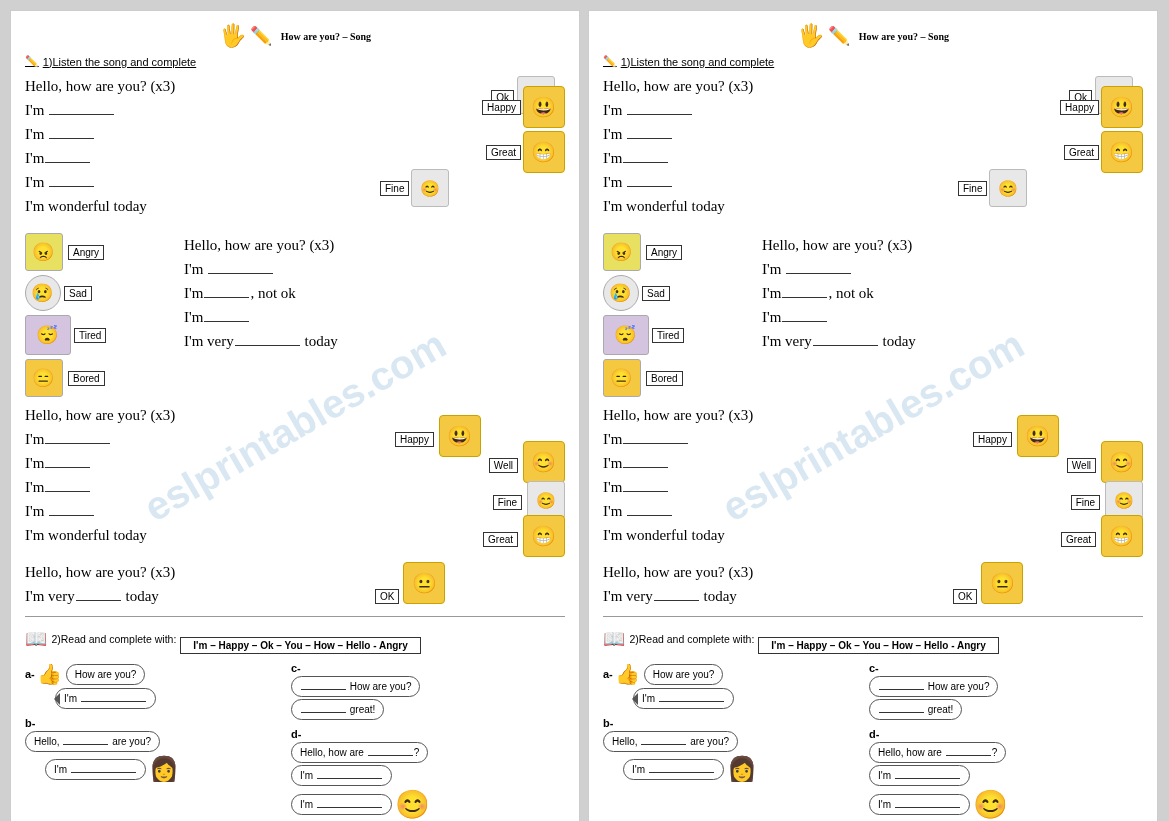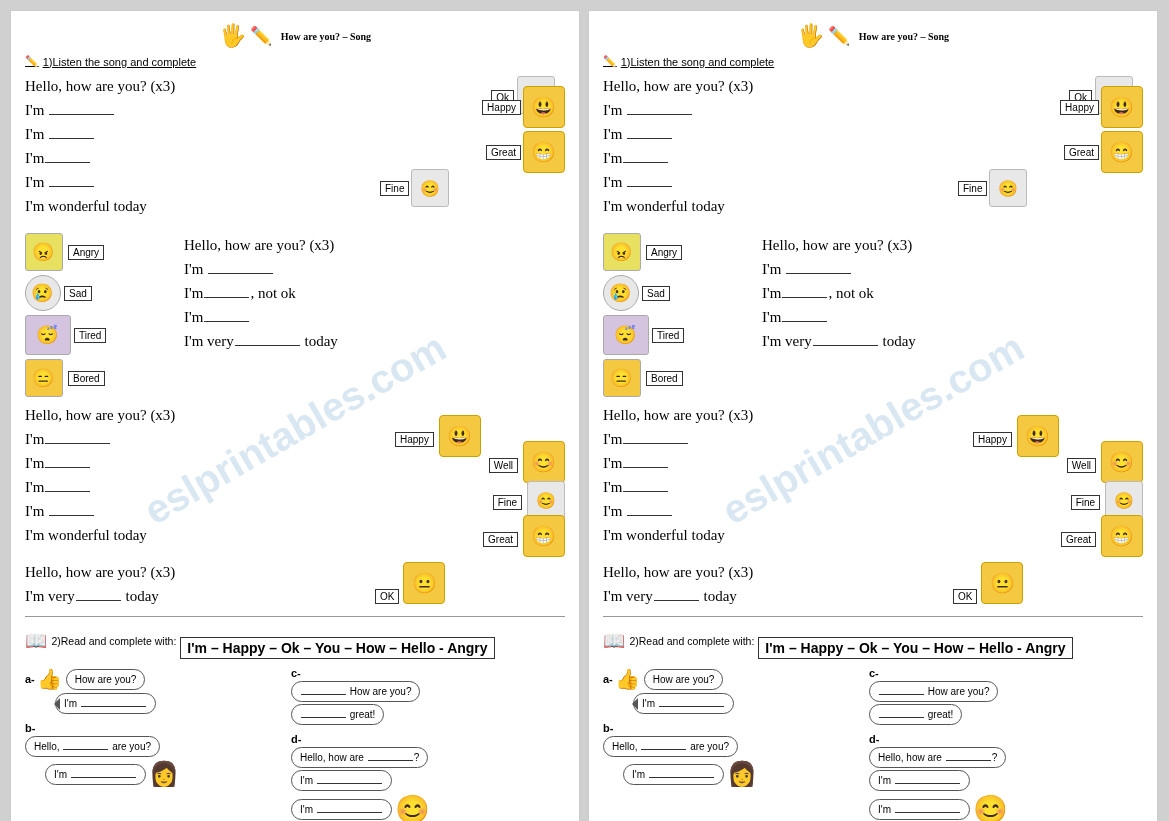--- a/index.html
+++ b/index.html
@@ -115,22 +115,22 @@
     }
     .section2-title {
       display: flex;
       align-items: center;
       gap: 4px;
       margin-bottom: 6px;
     }
     .words-box {
       display: inline-block;
       border: 1.5px solid #333;
-      padding: 2px 6px;
-      font-size: 14px;
+      padding: 2px 12px;
+      font-size: 10px;
       font-weight: bold;
       margin-top: 14px;
     }
     .speech-bubble {
       background: white;
       border: 1.5px solid #555;
       border-radius: 12px;
       padding: 4px 8px;
       font-size: 10px;
       position: relative;

